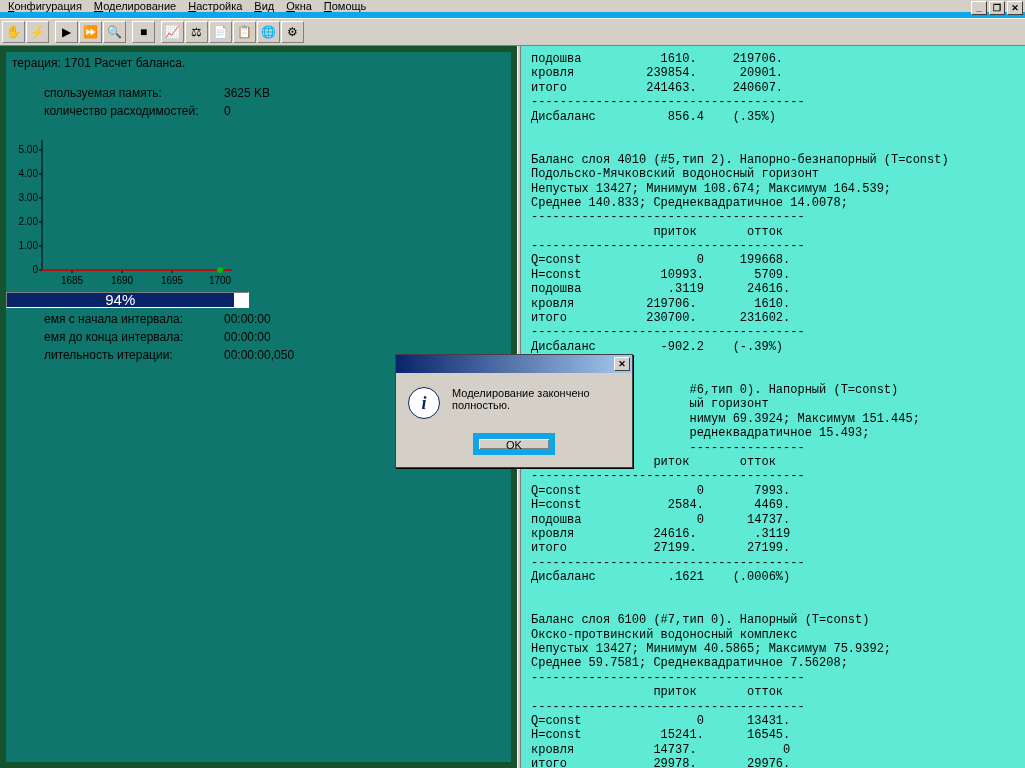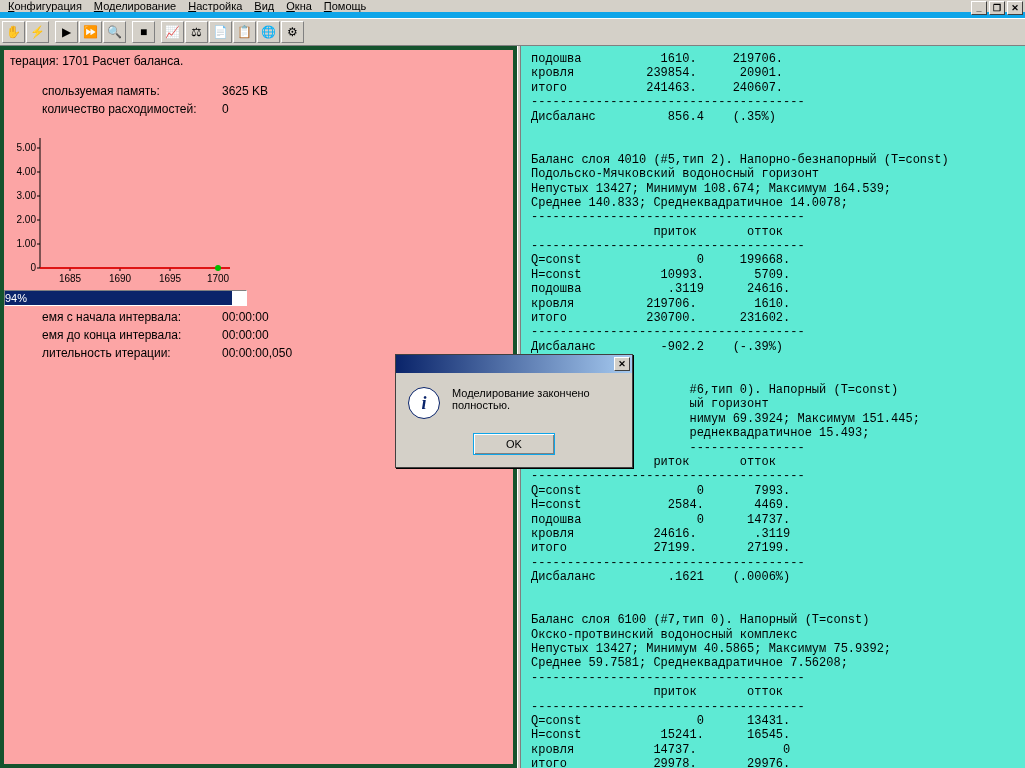--- a/index.html
+++ b/index.html
@@ -67,22 +67,22 @@
 .tool-btn.raised {
   border-top-color: #fff; border-left-color: #fff;
   border-right-color: #808080; border-bottom-color: #808080;
 }
 .main-area {
   display: flex;
   height: calc(100% - 46px);
 }
 .left-panel {
   width: 517px;
-  background: #fca5a5;
-  border: 4px solid #14532d;
+  background: #0f766e;
+  border: 6px solid #14532d;
   position: relative;
 }
 .divider {
   width: 4px;
   background: #d4d0c8;
   border-left: 1px solid #fff;
   border-right: 1px solid #808080;
 }
 .right-panel {
   flex: 1;
@@ -122,21 +122,22 @@
   border: 1px solid #808080;
   border-right-color:#fff;
   border-bottom-color:#fff;
   position: relative;
   width: 243px;
 }
 .progress-fill {
   background: #0a246a;
   height: 100%;
   color: #fff;
-  font-size: 11px;
+  text-align: center;
+  font-size: 15px;
   line-height: 14px;
 }
 .dialog {
   position: absolute;
   left: 395px;
   top: 354px;
   width: 238px;
   background: #d4d0c8;
   border: 1px solid #404040;
   box-shadow: 1px 1px 0 #000;
@@ -183,21 +184,21 @@
   flex-shrink: 0;
 }
 .dialog-buttons {
   text-align: center;
   padding: 4px 0 12px 0;
 }
 .ok-btn {
   width: 82px;
   height: 22px;
   background: #d4d0c8;
-  border: 1px solid #0ea5e9;
+  border: 6px solid #0ea5e9;
   box-shadow: inset 1px 1px 0 #fff, inset -1px -1px 0 #808080;
   font-size: 11px;
 }
 </style>
 </head>
 <body>
 
 <div class="menubar">
   <div class="menu-item"><span class="underline">К</span>онфигурация</div>
   <div class="menu-item"><span class="underline">М</span>оделирование</div>

